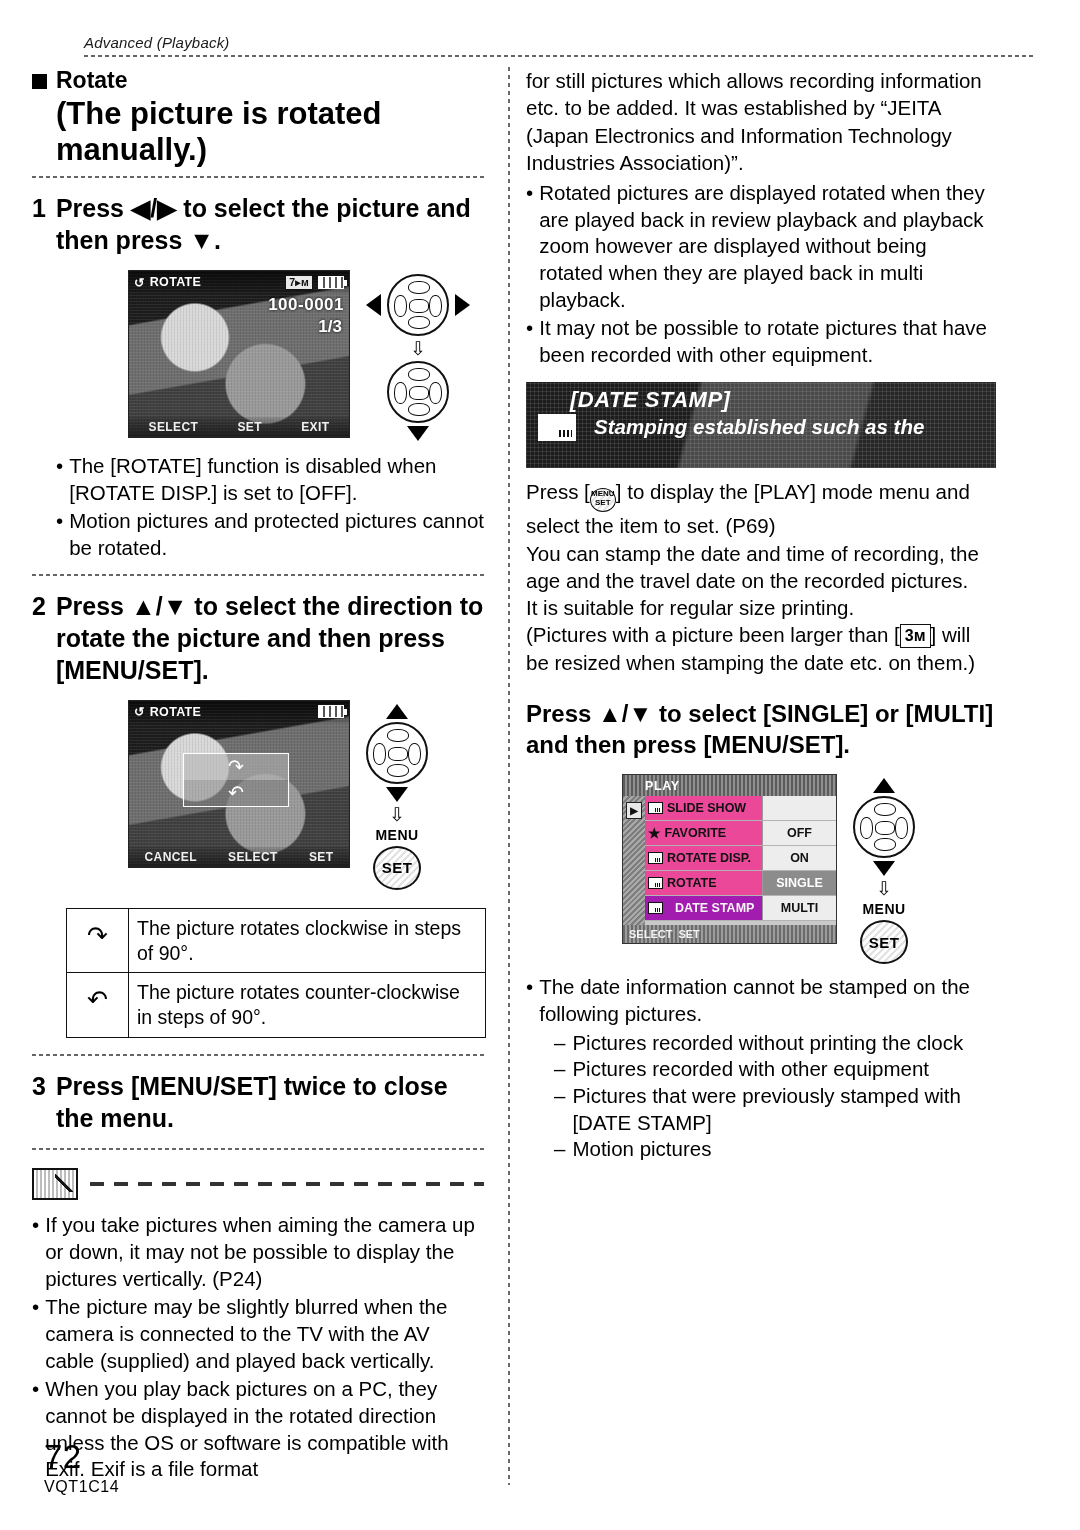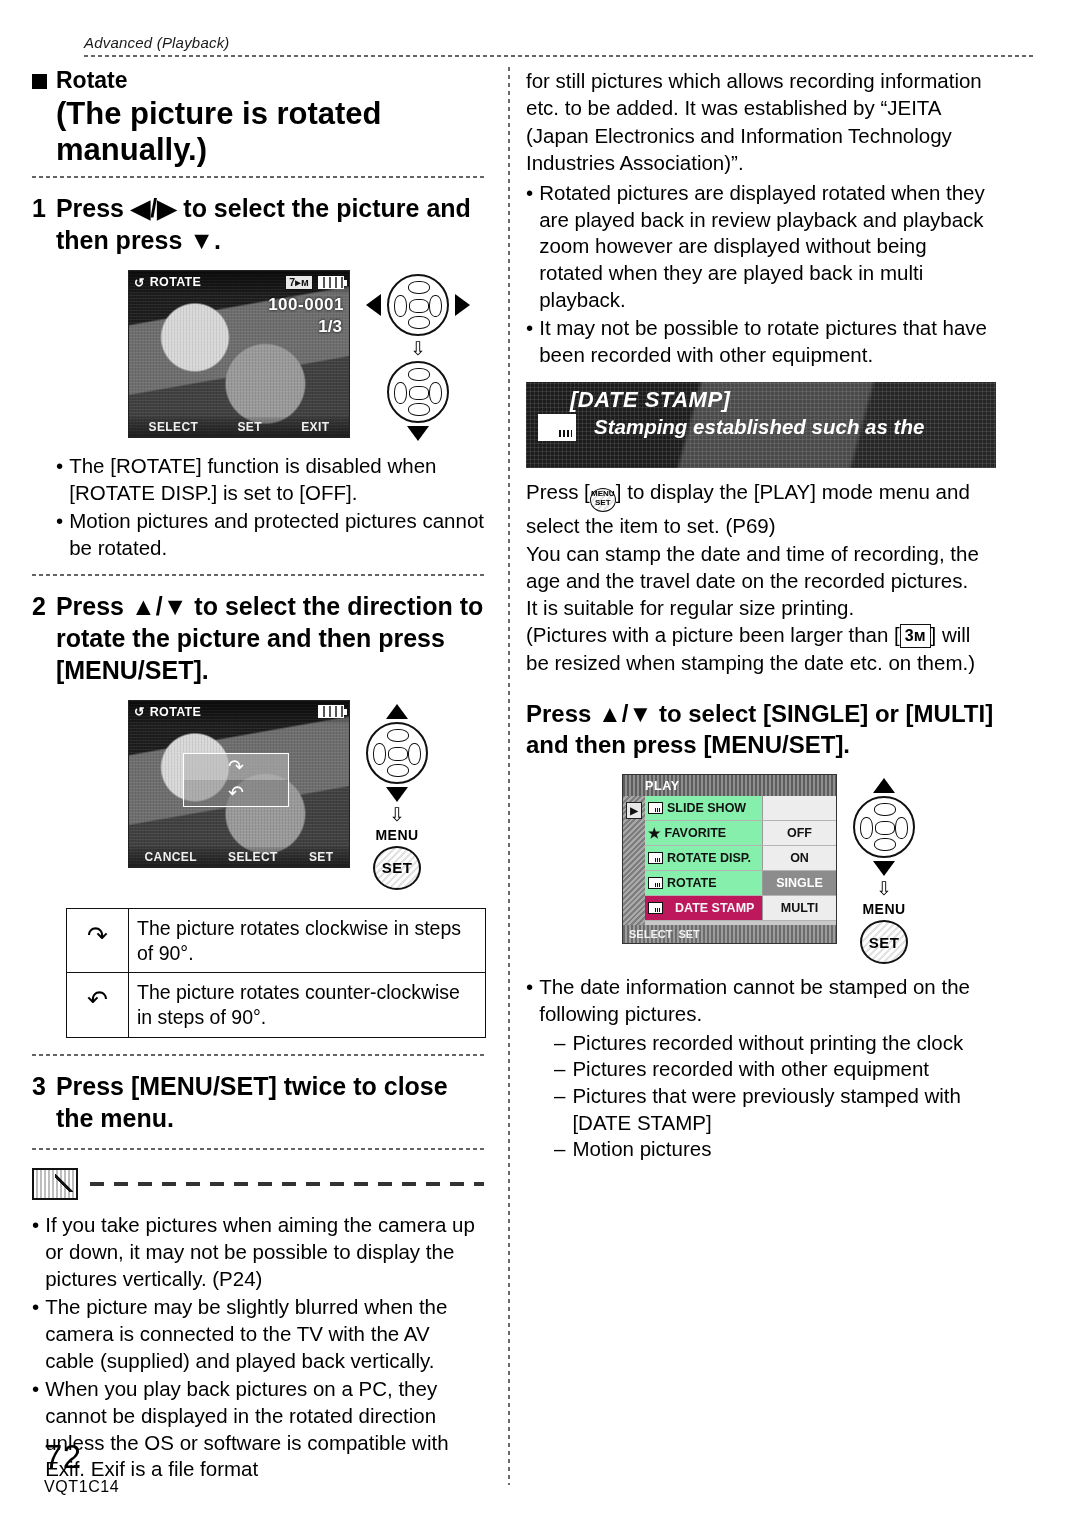--- a/index.html
+++ b/index.html
@@ -125,25 +125,25 @@
     position:absolute; left:0; top:21px; bottom:18px; width:22px;
     background:repeating-linear-gradient(135deg,#7d7d7d 0 2px,#a9a9a9 2px 4px);
   }
   .lcd-menu .mside .playtab {
     margin:6px 3px 0 3px; height:17px; background:#e8e8e8; border:1px solid #222;
     display:flex; align-items:center; justify-content:center; font-size:10px;
   }
   .lcd-menu .mrows { position:absolute; left:22px; right:0; top:21px; bottom:18px; }
   .mrow { display:flex; height:25px; align-items:center; border-bottom:1px solid #b3b3b3; }
   .mrow .mlabel { flex:1; display:flex; align-items:center; gap:4px; padding-left:3px;
-                  background:#86efac; height:100%; }
+                  background:#ec4899; height:100%; }
   .mrow .mval { width:74px; height:100%; display:flex; align-items:center; justify-content:center;
                 border-left:1px solid #9a9a9a; background:#ededed; }
   .mrow.sel .mval { background:#8c8c8c; color:#fff; }
-  .mrow.hdr .mlabel { background:#be185d; color:#f5f5f5;gap:12px; }
+  .mrow.hdr .mlabel { background:#a21caf; color:#f5f5f5;gap:12px; }
   .lcd-menu .mbot {
     position:absolute; left:0; right:0; bottom:0; height:18px;
     display:flex; align-items:center; gap:6px; padding-left:6px;
     color:#f2f2f2; font-size:11px;
     background:repeating-linear-gradient(90deg,#6b6b6b 0 2px,#9c9c9c 2px 4px);
   }
   .mini-icon { width:15px; height:12px; border:1.4px solid #111; background:#fff; flex:none; position:relative; }
   .mini-icon:after{content:"";position:absolute;right:1px;bottom:1px;width:6px;height:4px;
                    background:repeating-linear-gradient(90deg,#111 0 1px,transparent 1px 2px);}
   .star { font-size:14px; }

